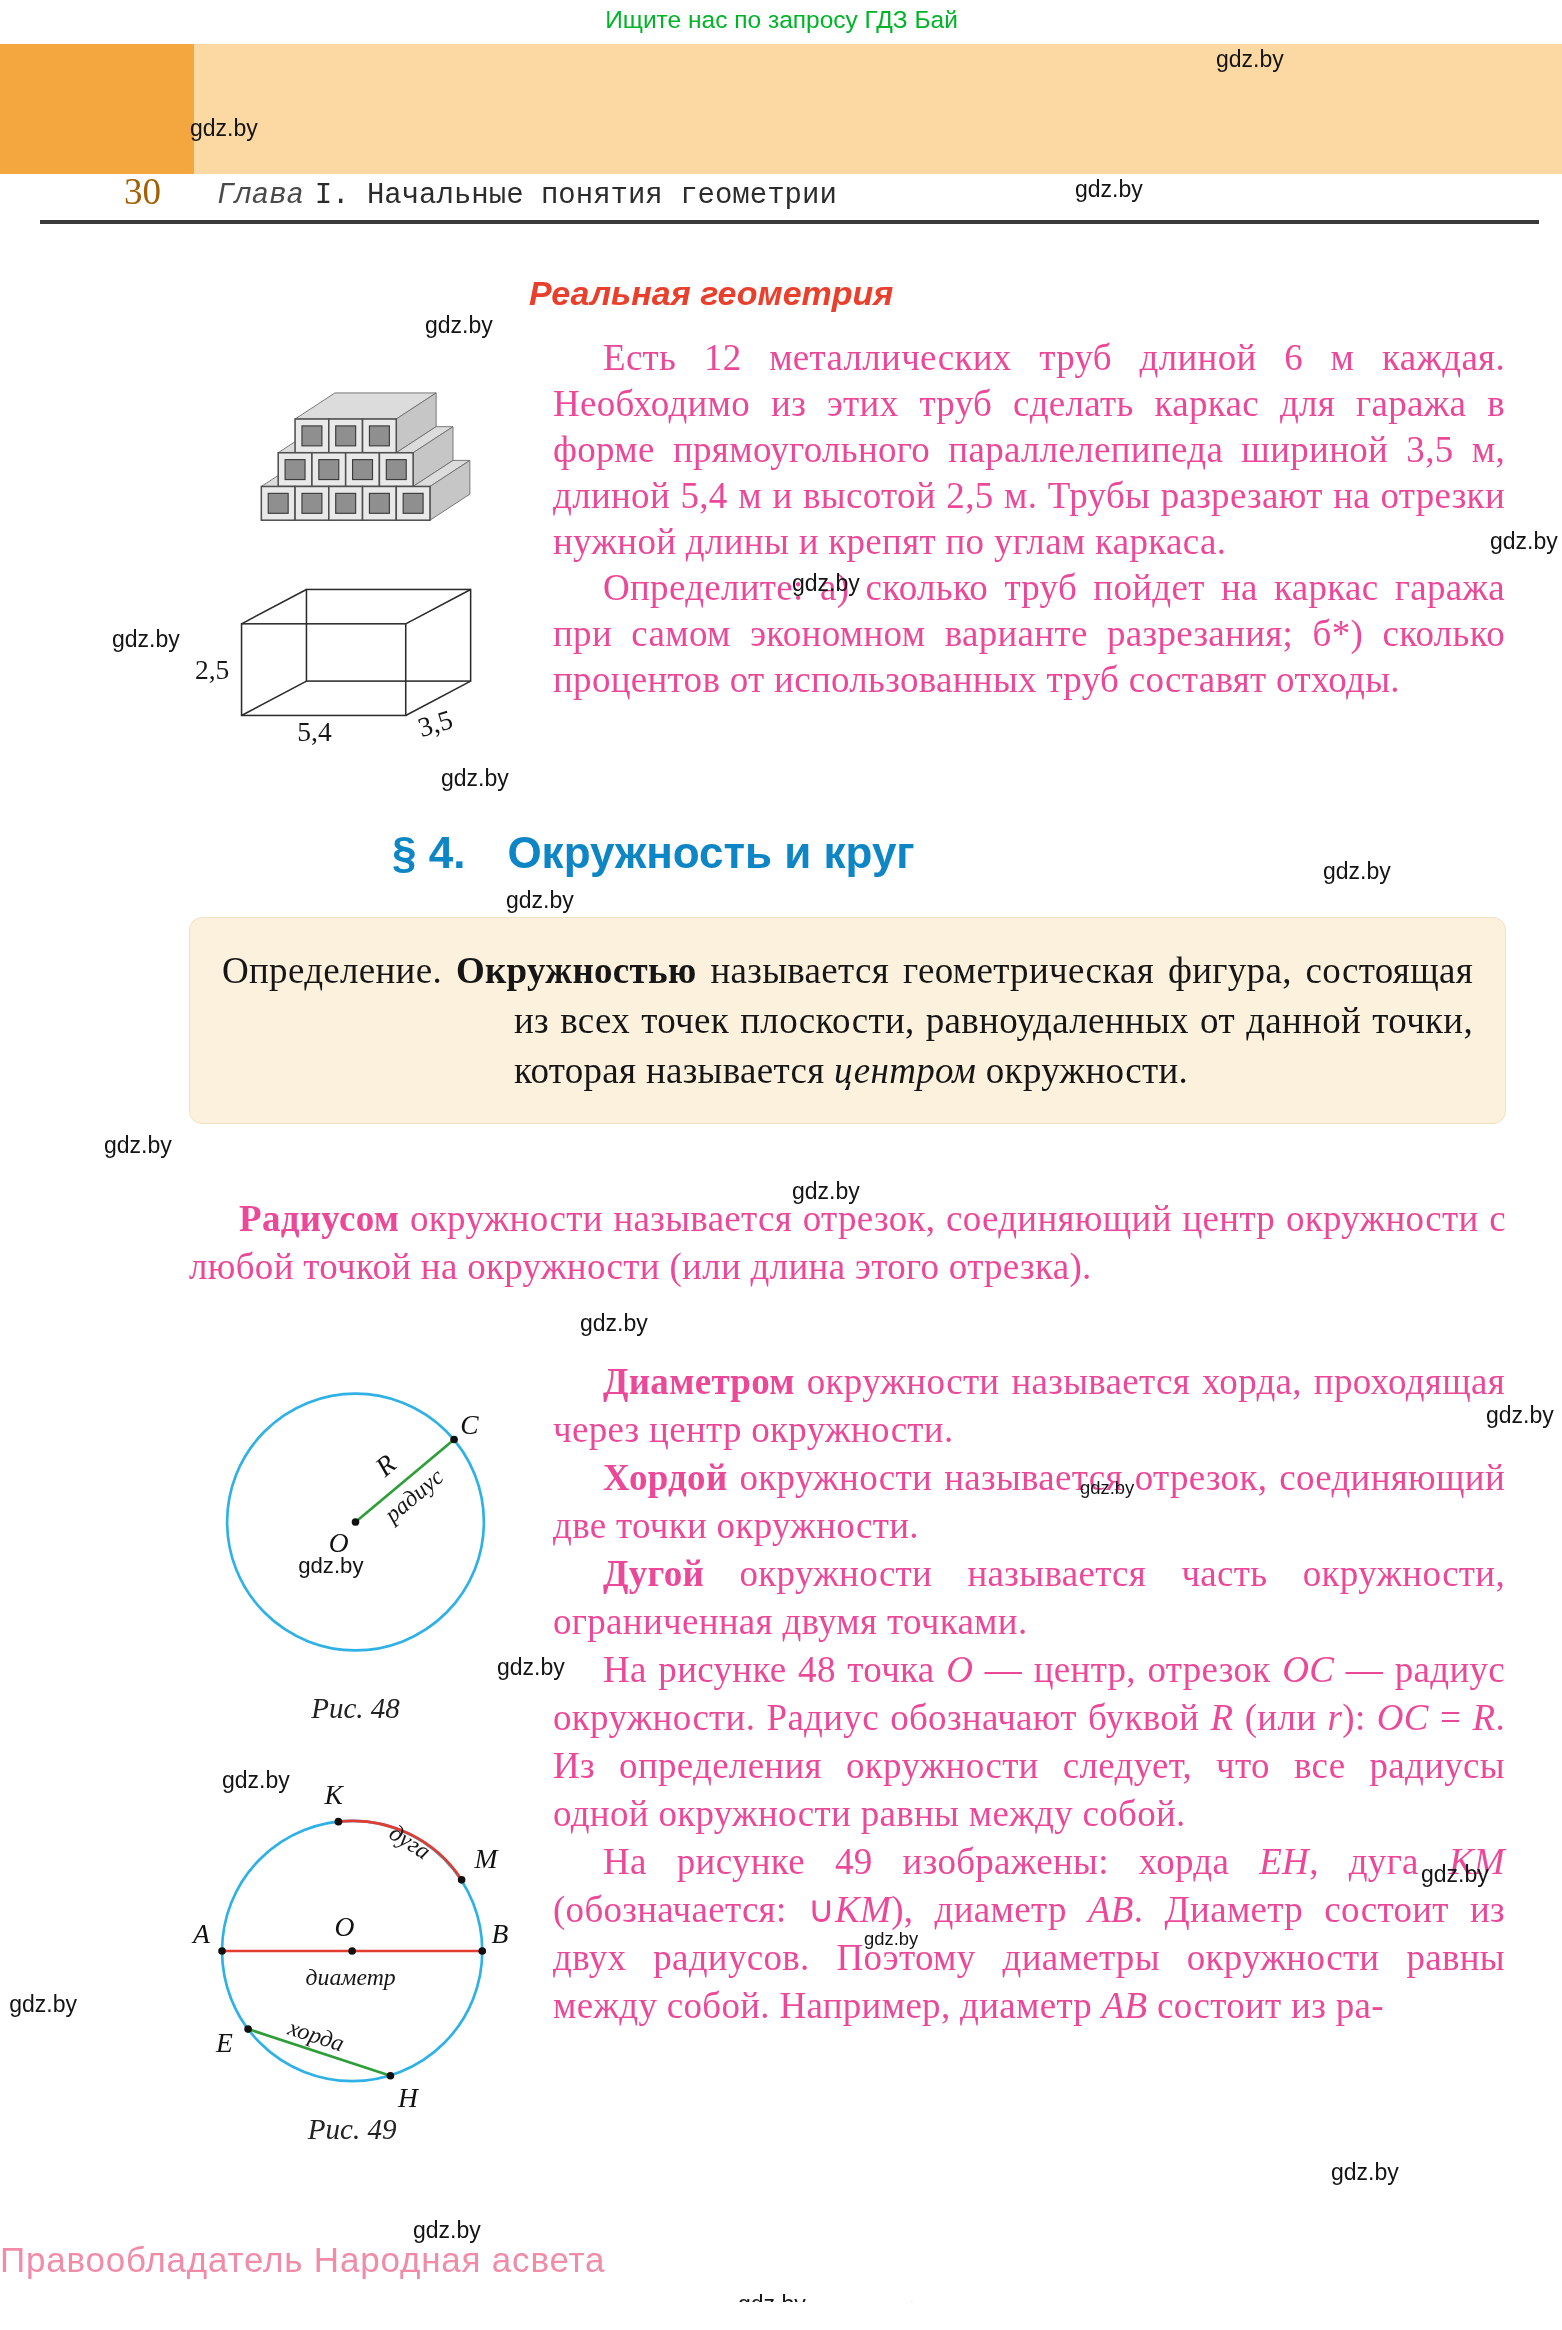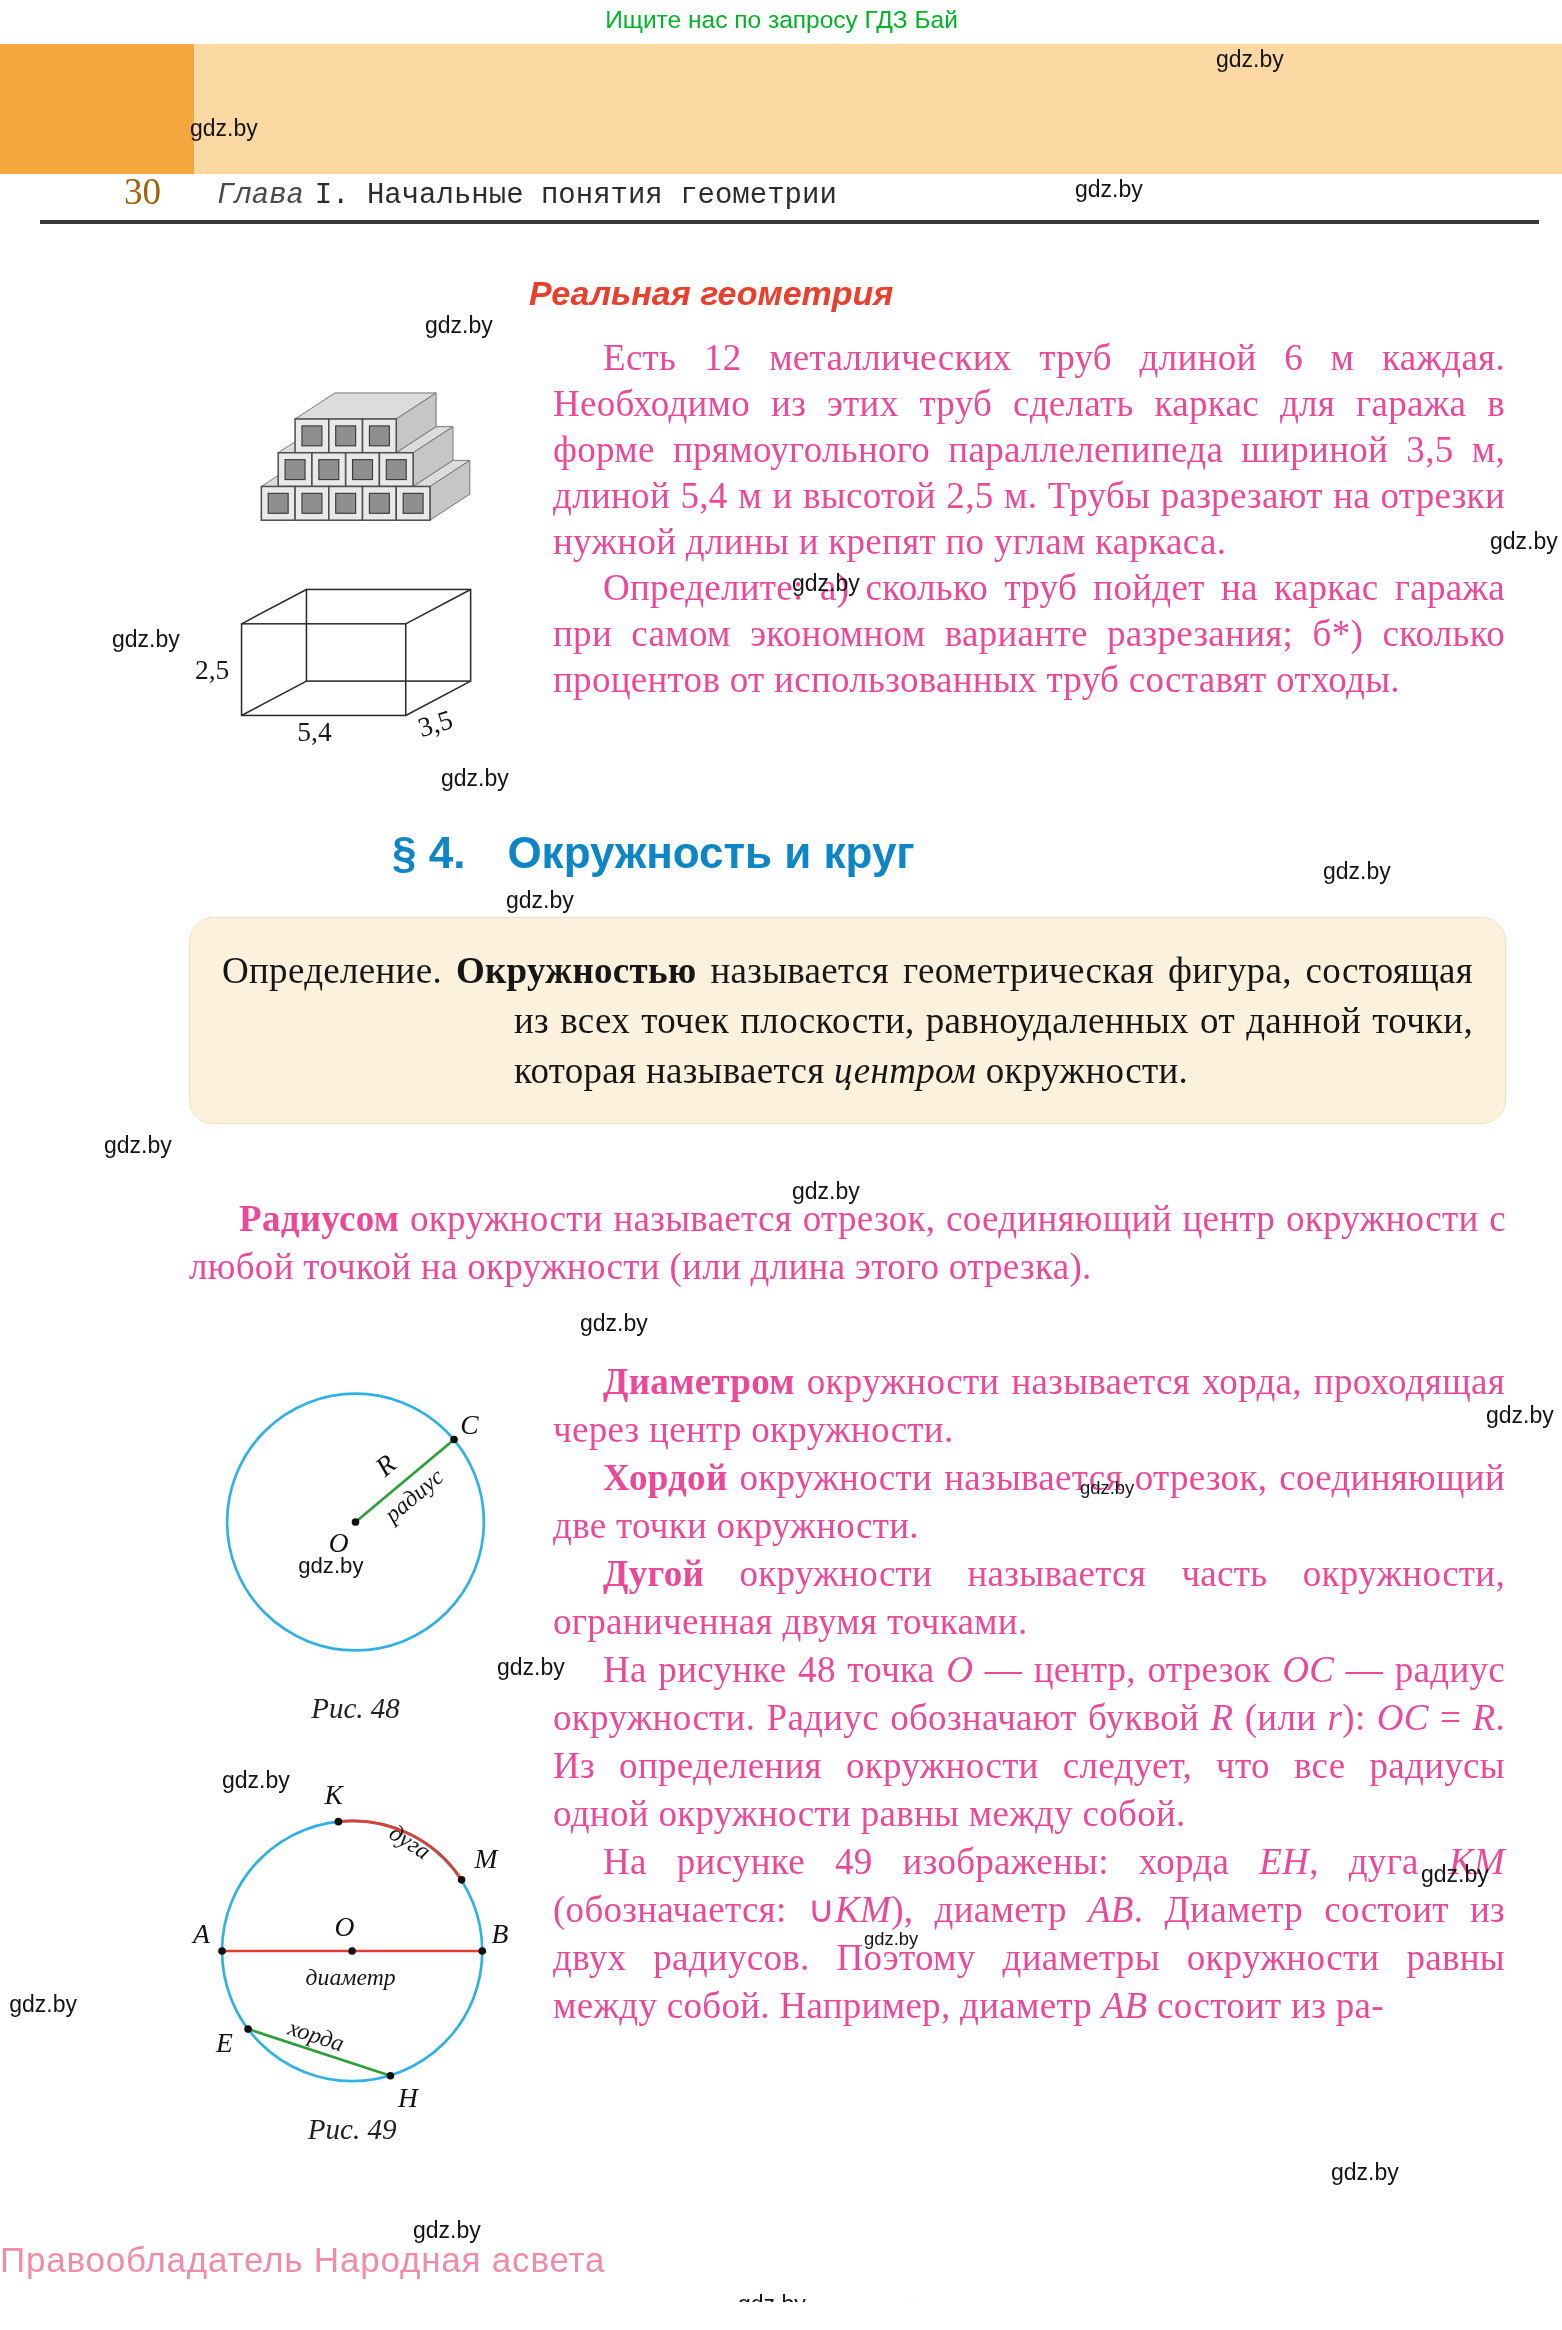--- a/index.html
+++ b/index.html
@@ -56,21 +56,21 @@
   .lead { font-weight:bold; }
   .intro-text { position:absolute; top:335px; left:553px; width:952px; }
   .intro-text .para { line-height:46px; }
   .right-col { position:absolute; top:1358px; left:553px; width:952px; }
   .right-col .para { line-height:48px; }
   .radius-para { position:absolute; top:1195px; left:189px; width:1317px; line-height:48px; }
 
   
   .def-box {
     position:absolute; top:917px; left:189px; width:1317px; box-sizing:border-box;
-    background:#fcf1dd; border:0.8px solid #f2e0c4; border-radius:24px; padding:27.5px 32px;
+    background:#fcf1dd; border:0.8px solid #f2e0c4; border-radius:13px; padding:27.5px 32px;
   }
   .def-text {
     margin:0; font-size:37px; line-height:50px; text-align:justify;
     padding-left:292px; text-indent:-292px; letter-spacing:0.3px;
   }
   .def-text i { font-style:italic; }
 
   
   .circ    { fill:#ffffff; stroke:#2fb1e5; stroke-width:3.5px; }
   .red-ln  { stroke:#e23b30; stroke-width:3.5px; fill:none; }

